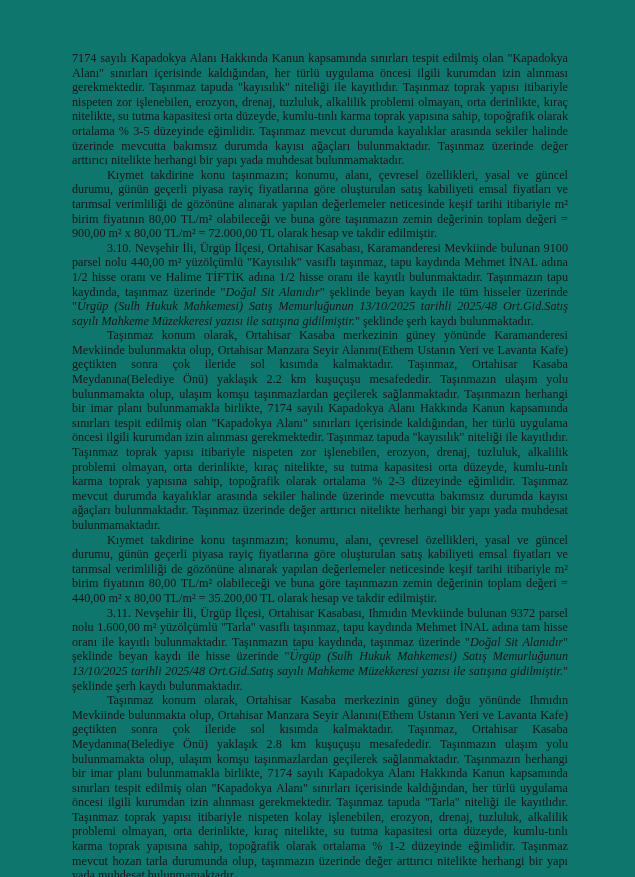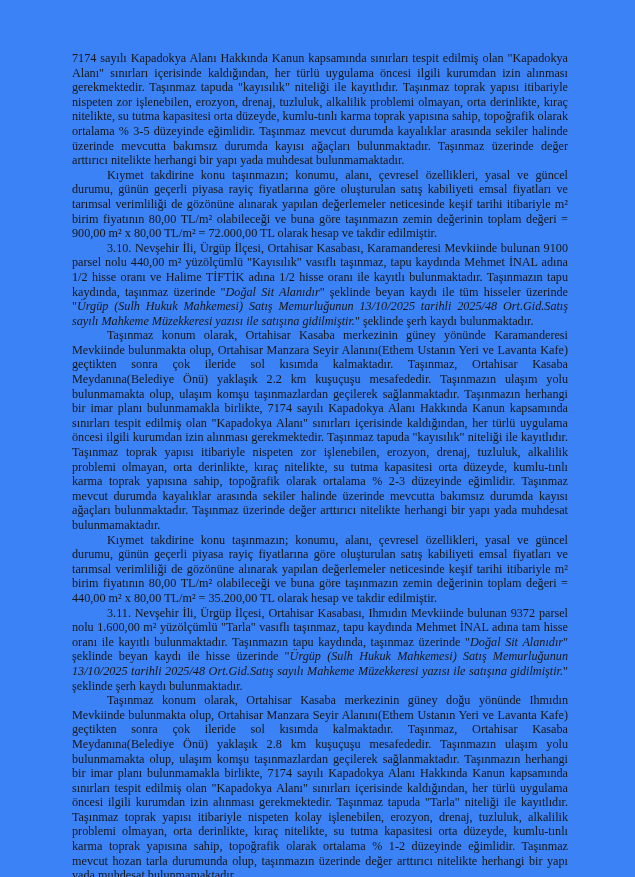--- a/index.html
+++ b/index.html
@@ -4,21 +4,21 @@
 <style>
   html, body { margin: 0; padding: 0; }
   body {
     width: 635px; height: 877px;
     background: #e8e8e8;
     font-family: "Liberation Serif", serif;
   }
   .page {
     position: relative;
     width: 635px; height: 877px;
-    background: #3b82f6;
+    background: #0f766e;
     overflow: hidden;
   }
   .textblock {
     position: absolute;
     left: 72px; top: 51px;
     width: 496px;
     color: #161616;
     font-size: 12.2px;
     line-height: 14.6px;
     text-align: justify;

